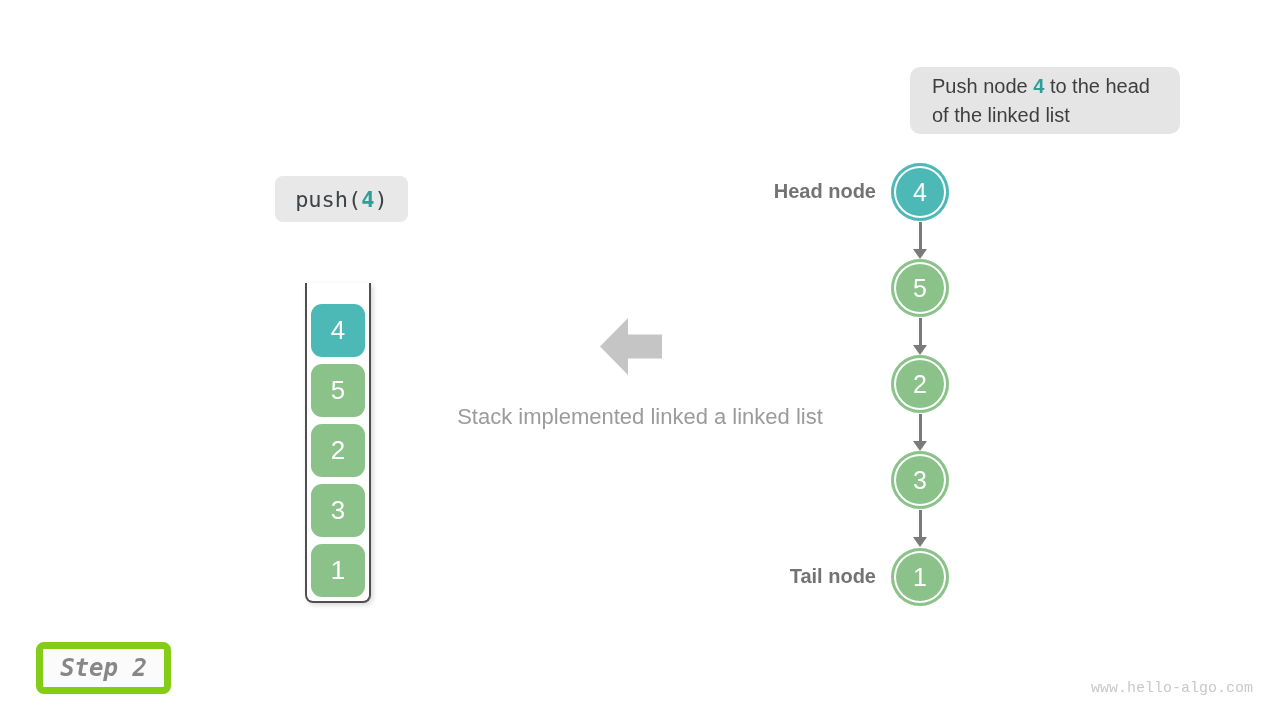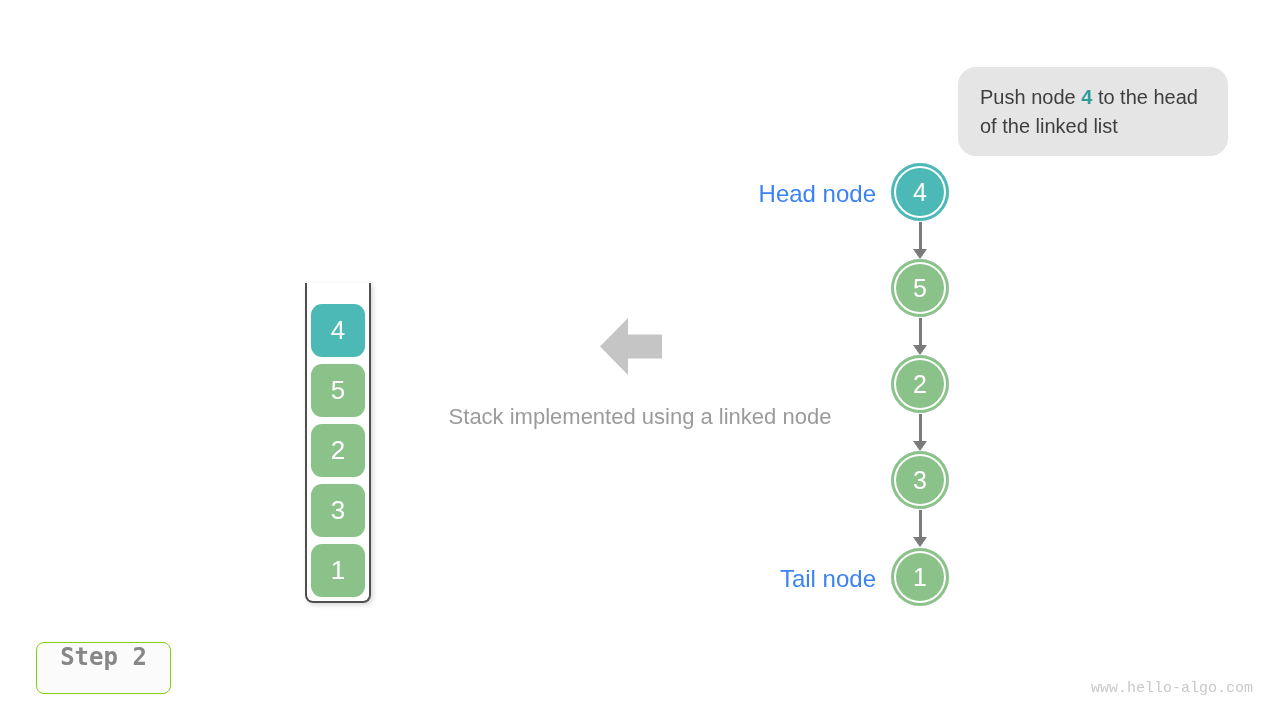--- a/index.html
+++ b/index.html
@@ -4,22 +4,22 @@
 <style>
   html,body{margin:0;padding:0;background:#ffffff;}
   #canvas{
     position:relative;width:1280px;height:720px;background:#ffffff;overflow:hidden;
     font-family:"Liberation Sans", sans-serif;
   }
   .mono{font-family:"DejaVu Sans Mono", monospace;}
 
   
   .callout{
-    position:absolute;left:958px;top:67px;width:270px;height:89px;
-    background:#e5e5e6;border-radius:18px;box-sizing:border-box;
+    position:absolute;left:910px;top:67px;width:270px;height:67px;
+    background:#e5e5e6;border-radius:10px;box-sizing:border-box;
     display:flex;align-items:center;padding:0 22px;
   }
   .callout-text{font-size:20px;line-height:29px;color:#3e3e3e;}
   .hl-teal{color:#2f9e98;font-weight:bold;}
 
   
   .op-box{
     position:absolute;left:275px;top:176px;width:133px;height:46px;
     background:#e8e8e8;border-radius:8px;
     display:flex;align-items:center;justify-content:center;
@@ -47,73 +47,78 @@
 
   
   .caption{
     position:absolute;left:340px;top:404px;width:600px;text-align:center;
     font-size:22px;color:#9b9b9b;
   }
 
   
   .ll-label{
     position:absolute;right:404px;width:200px;text-align:right;
-    font-size:24px;font-weight:normal;color:#3b82f6;
+    font-size:20px;font-weight:bold;color:#737373;
   }
   .ll-node{
     position:absolute;left:891px;width:58px;height:58px;border-radius:50%;
     display:flex;align-items:center;justify-content:center;
     color:#ffffff;font-size:25px;font-weight:500;
   }
   .ll-node[data-color="teal"]{background:#4db9b6;box-shadow:inset 0 0 0 3px #4db9b6, inset 0 0 0 5px #ffffff;}
   .ll-node[data-color="green"]{background:#8ac28a;box-shadow:inset 0 0 0 3px #8ac28a, inset 0 0 0 5px #ffffff;}
 
   .link-arrow{position:absolute;left:906px;width:28px;height:37px;display:flex;flex-direction:column;align-items:center;}
   .link-arrow .shaft{width:3px;height:27px;background:#7a7a7a;}
   .link-arrow .head{
     width:0;height:0;border-left:7px solid transparent;border-right:7px solid transparent;
     border-top:10px solid #7a7a7a;
   }
 
   
   .step-box{
     position:absolute;left:36px;top:642px;width:135px;height:52px;box-sizing:border-box;
-    background:#fbfbfb;border:1px solid #84cc16;border-radius:8px;
-    display:flex;justify-content:center;
+    background:#fbfbfb;border:7px solid #84cc16;border-radius:8px;
+    display:flex;align-items:center;justify-content:center;font-style:italic;
   }
   .step-text{font-size:24px;font-weight:bold;color:#878787;}
 
   
   .watermark{position:absolute;right:27px;top:680px;font-size:15px;color:#c9c9c9;font-family:Liberation Mono, monospace;}
 </style>
 </head>
 <body>
 
 <div id="canvas">
 
   <div class="callout">
     <div class="callout-text">
       <span>Push node </span><span class="hl-teal">4</span><span> to the head of the linked list</span>
     </div>
   </div>
 
+  <div class="op-box">
+    <div class="op-text mono">
+      <span>push(</span><span class="hl-teal">4</span><span>)</span>
+    </div>
+  </div>
 
   <div class="stack-container">
     <div class="stack-block" data-color="teal">4</div>
     <div class="stack-block" data-color="green">5</div>
     <div class="stack-block" data-color="green">2</div>
     <div class="stack-block" data-color="green">3</div>
     <div class="stack-block" data-color="green">1</div>
   </div>
 
   <svg class="big-arrow" viewBox="0 0 62 57" xmlns="http://www.w3.org/2000/svg">
     <polygon points="62,16.5 28,16.5 28,0 0,28.5 28,57 28,40.5 62,40.5" fill="#c5c5c5"></polygon>
   </svg>
 
-  <div class="caption">Stack implemented using a linked node</div>
+  <div class="caption">Stack implemented linked a linked list</div>
 
   <div class="ll-label" style="top:180px;">Head node</div>
   <div class="ll-label" style="top:565px;text-align:right;">Tail node</div>
 
   <div class="ll-node" style="top:163px;" data-color="teal">4</div>
   <div class="ll-node" style="top:259px;" data-color="green">5</div>
   <div class="ll-node" style="top:355px;" data-color="green">2</div>
   <div class="ll-node" style="top:451px;" data-color="green">3</div>
   <div class="ll-node" style="top:548px;" data-color="green">1</div>
 

